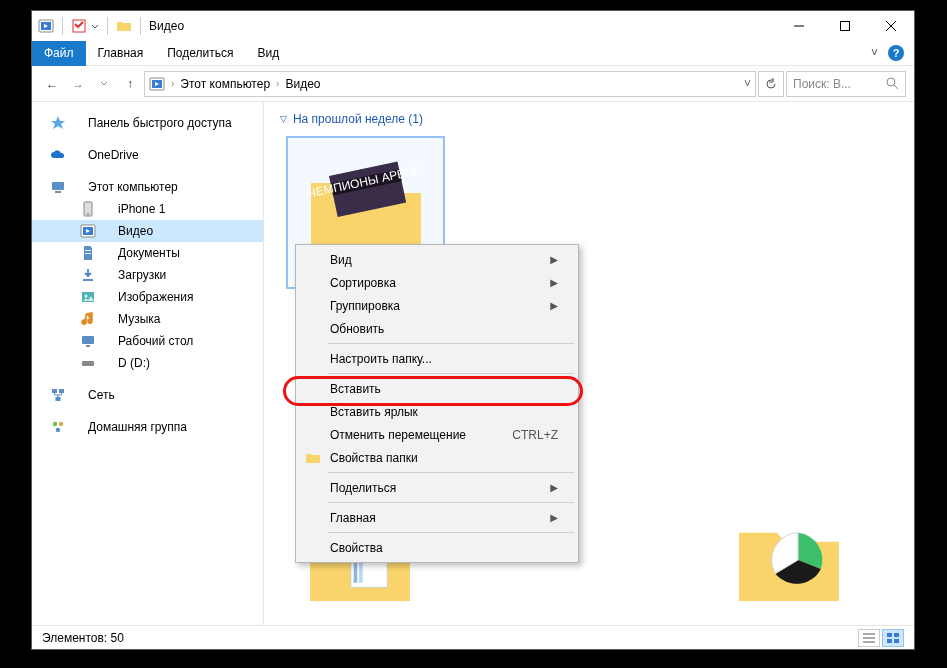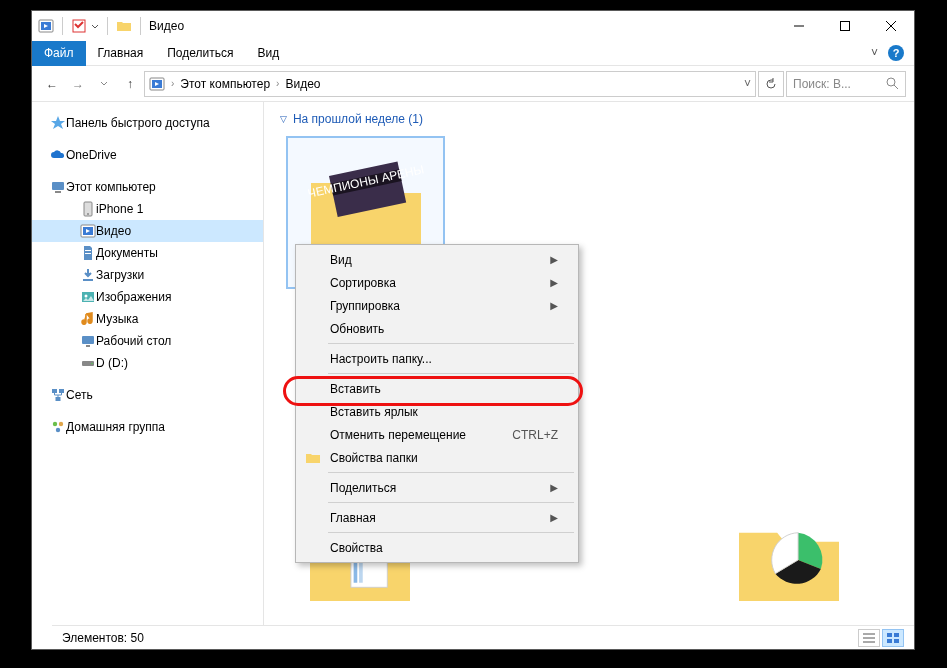--- a/index.html
+++ b/index.html
@@ -29,21 +29,21 @@
 .addr { flex: 1; height: 26px; border: 1px solid #ccc; display: flex; align-items: center; padding: 0 4px; gap: 4px; }
 .addr .crumb { display: flex; align-items: center; gap: 2px; }
 .addr .chv { color: #888; font-size: 10px; padding: 0 2px; }
 .addr-dd { margin-left: auto; color: #666; }
 .refresh { width: 26px; height: 26px; border: 1px solid #ccc; display: flex; align-items: center; justify-content: center; color: #555; }
 .search { width: 120px; height: 26px; border: 1px solid #ccc; display: flex; align-items: center; padding: 0 6px; color: #888; justify-content: space-between; }
 
 
 .body { flex: 1; display: flex; min-height: 0; }
 .nav { width: 232px; border-right: 1px solid #e5e5e5; padding: 10px 0; overflow: hidden; }
-.nav-item { height: 22px; display: flex; align-items: center; padding-left: 18px; gap: 0; white-space: nowrap; }
+.nav-item { height: 22px; display: flex; align-items: center; padding-left: 18px; gap: 22px; white-space: nowrap; }
 .nav-item.ind1 { padding-left: 48px; }
 .nav-item.selected { background: #cce8ff; }
 .nav-spacer { height: 10px; }
 
 .content { flex: 1; position: relative; padding: 10px 16px; overflow: hidden; }
 .group-header { color: #1e5bb6; display: flex; align-items: center; gap: 6px; margin-bottom: 10px; }
 .group-header .tri { font-size: 9px; }
 .thumb { width: 159px; height: 153px; border: 2px solid #93c3f2; background: #f4f9ff; margin-left: 6px; position: relative; overflow: hidden; display: flex; align-items: center; justify-content: center; }
 .thumb .folder-big { width: 130px; height: 110px; }
 .thumbs-row { position: absolute; left: 16px; bottom: 10px; display: flex; gap: 120px; }
@@ -52,21 +52,21 @@
 
 .ctx { position: absolute; left: 295px; top: 244px; width: 284px; background: #f2f2f2; border: 1px solid #b7b7b7; box-shadow: 3px 3px 6px rgba(0,0,0,.25); padding: 3px 2px; }
 .ctx-item { height: 23px; display: flex; align-items: center; padding-left: 32px; padding-right: 18px; position: relative; }
 .ctx-item .arrow { margin-left: auto; font-size: 10px; color: #555; }
 .ctx-item .shortcut { margin-left: auto; color: #555; }
 .ctx-item .ico { position: absolute; left: 7px; width: 16px; height: 16px; }
 .ctx-sep { height: 1px; background: #d0d0d0; margin: 3px 2px 3px 30px; }
 .highlight-ring { position: absolute; border: 3px solid #e11; border-radius: 18px; pointer-events: none; }
 
 
-.status { height: 24px; border-top: 1px solid #e5e5e5; display: flex; align-items: center; padding: 0 10px; margin-left: 20px; }
+.status { height: 24px; border-top: 1px solid #e5e5e5; display: flex; align-items: center; padding: 0 10px; }
 .status-right { margin-left: auto; display: flex; gap: 2px; }
 .view-btn { width: 22px; height: 18px; border: 1px solid #ccc; display: flex; align-items: center; justify-content: center; }
 .view-btn.active { background: #cce8ff; border-color: #93c3f2; }
 
 
 .ico-folder-sm { fill: #f8d46b; }
 .ico-star { fill: #59a7e6; }
 .ico-cloud { fill: #1e73cf; }
 .ico-pc { fill: #5a8fc6; }
 .ico-doc { fill: #5a8fc6; }

